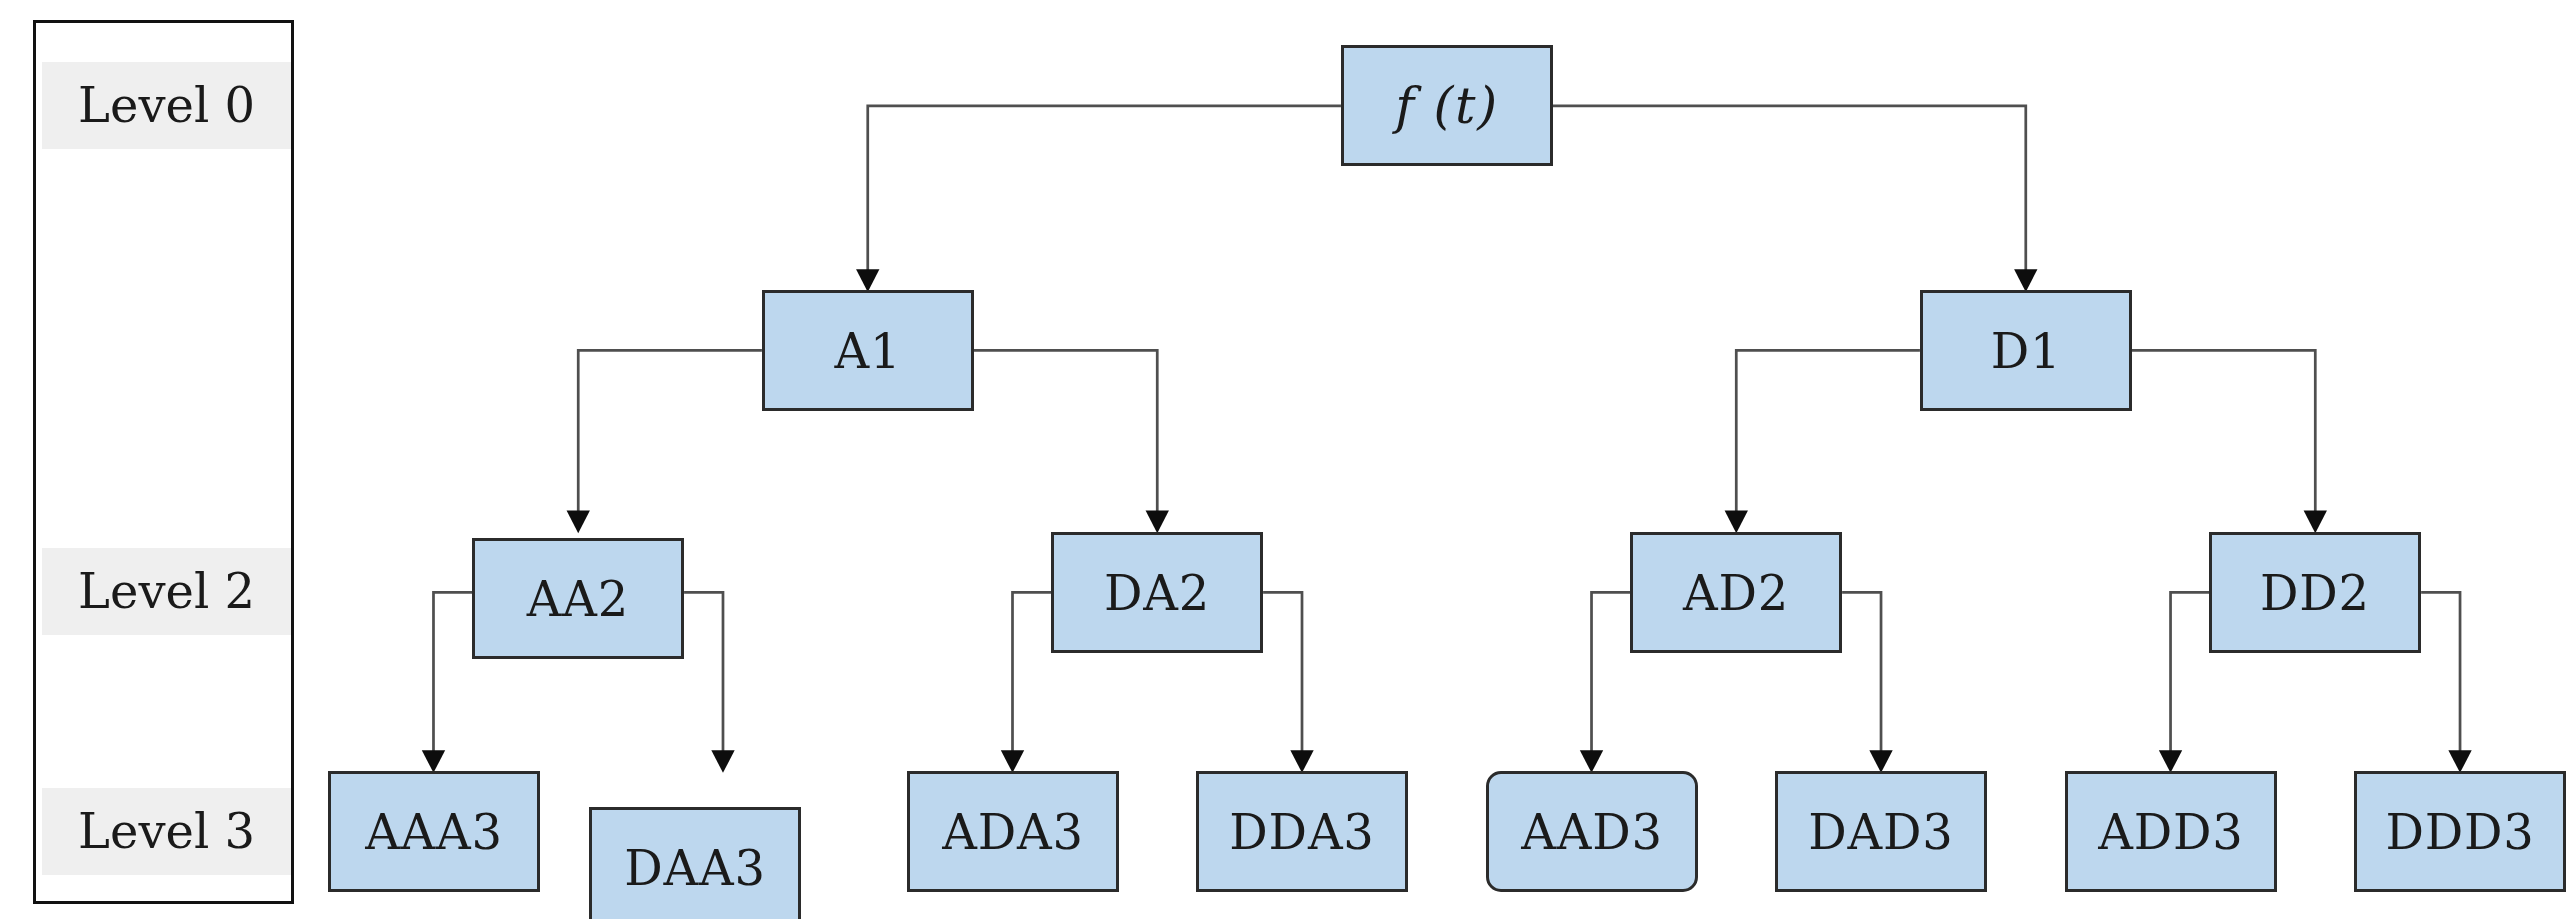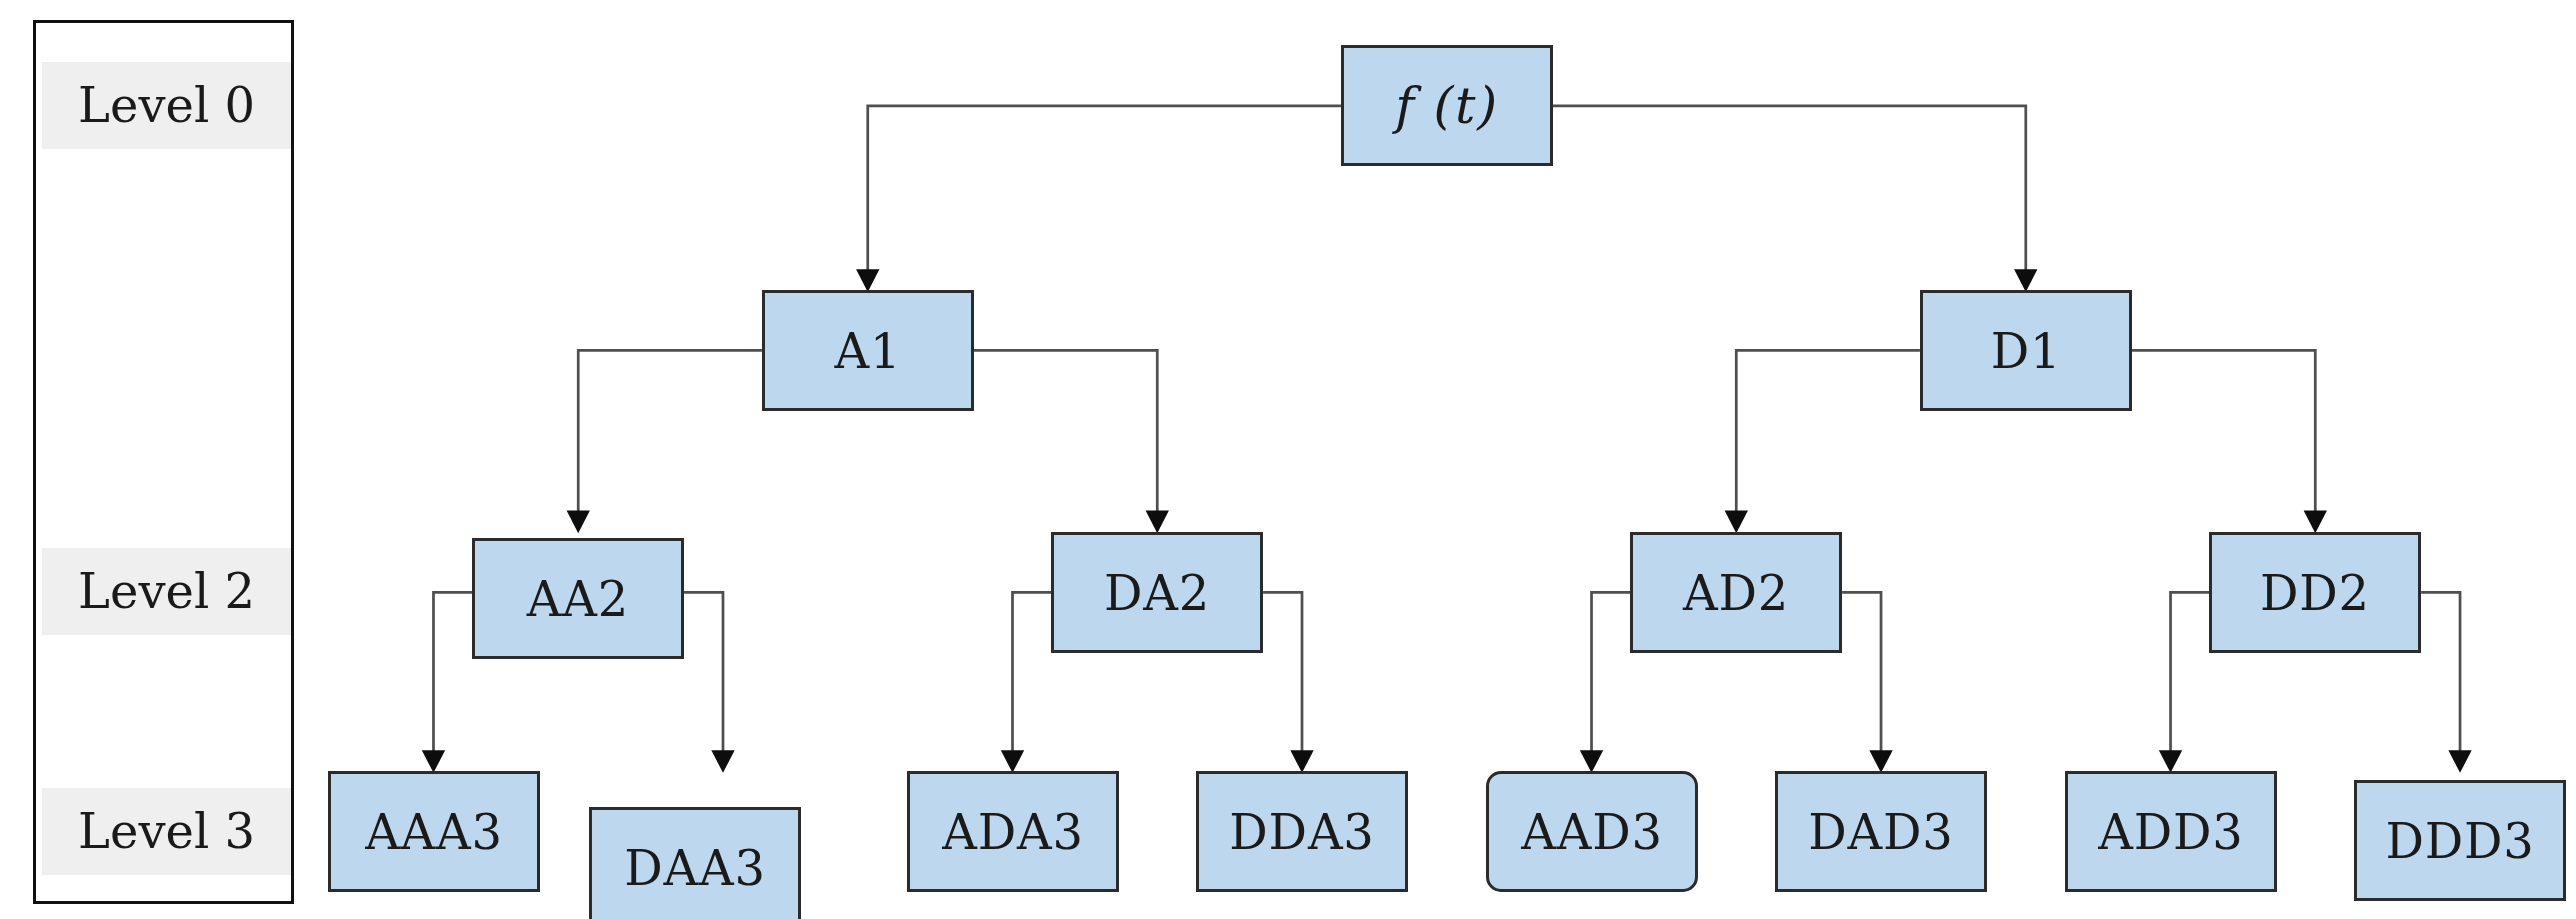--- a/index.html
+++ b/index.html
@@ -188,18 +188,18 @@
   </div>
   <div class="node" style="left:1486px;top:771px;border-radius:15px;">
     <span class="node-label">AAD3</span>
   </div>
   <div class="node" style="left:1775px;top:771px;">
     <span class="node-label">DAD3</span>
   </div>
   <div class="node" style="left:2065px;top:771px;">
     <span class="node-label">ADD3</span>
   </div>
-  <div class="node" style="left:2354px;top:771px;margin-top:9px;">
+  <div class="node" style="left:2354px;top:771px;">
     <span class="node-label">DDD3</span>
   </div>
 
 </div>
 
 
 </body></html>

